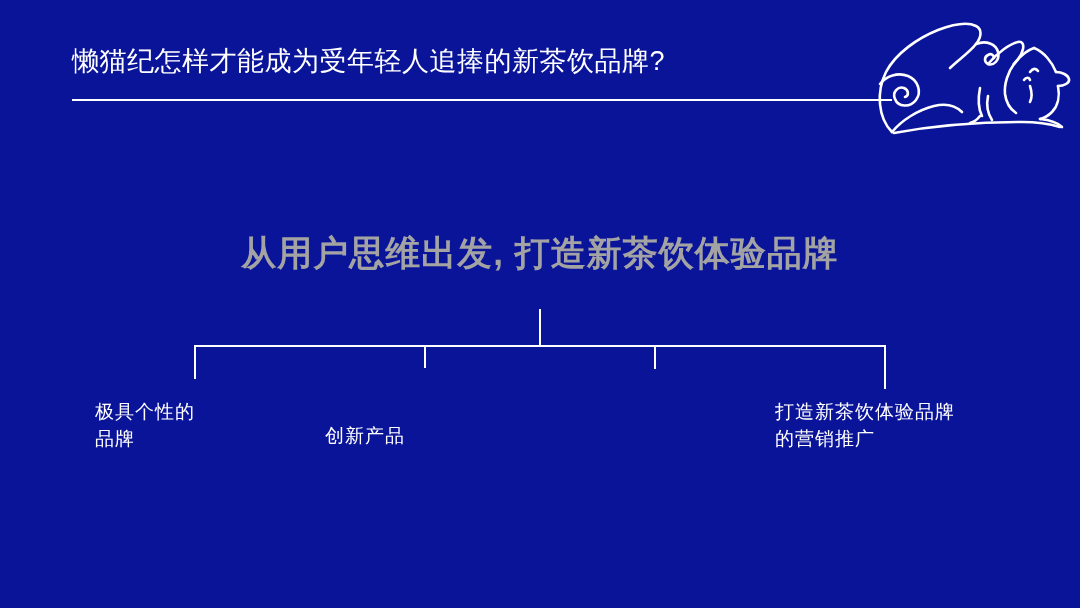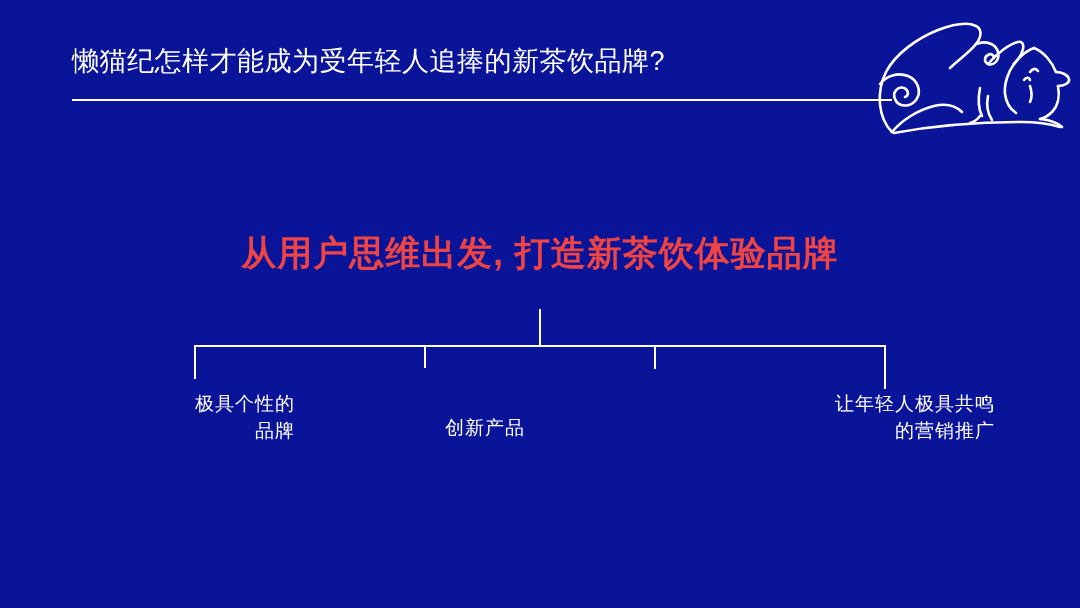--- a/index.html
+++ b/index.html
@@ -63,21 +63,21 @@
   .main-heading {
     position: absolute;
     left: 0;
     top: 230px;
     width: 1080px;
     text-align: center;
     font-size: 35px;
     line-height: 46px;
     font-weight: bold;
     letter-spacing: 1px;
-    color: #ef4444;
+    color: #a3a3a3;
   }
 
   
   .tree {
     position: absolute;
     left: 0;
     top: 300px;
     width: 1080px;
     height: 100px;
   }
@@ -86,22 +86,22 @@
   
   .branches {
     position: absolute;
     left: 0;
     top: 390px;
     width: 1080px;
     height: 70px;
   }
   .branch-label {
     position: absolute;
-    top: 0;
-    text-align: right;
+    top: 8px;
+    text-align: left;
     font-size: 19px;
     line-height: 27px;
     font-weight: 400;
     letter-spacing: 1px;
     color: #ffffff;
     white-space: pre-line;
   }
   .branch-1 { left: 95px;  width: 200px; }
   .branch-2 { left: 325px; width: 200px; margin-top: 24px; }
   .branch-3 { left: 555px; width: 200px; }
@@ -171,17 +171,17 @@
       <rect x="424" y="45" width="2" height="23" fill="#ffffff"></rect>
       <rect x="654" y="45" width="2" height="24" fill="#ffffff"></rect>
       <rect x="884" y="45" width="2" height="44" fill="#ffffff"></rect>
     </svg>
   </div>
 
   <div class="branches">
     <div class="branch-label branch-1">极具个性的
 品牌</div>
     <div class="branch-label branch-2">创新产品</div>
-    <div class="branch-label branch-4">让年轻人极具共鸣
+    <div class="branch-label branch-4">打造新茶饮体验品牌
 的营销推广</div>
   </div>
 
 </div>
 
 </body></html>

